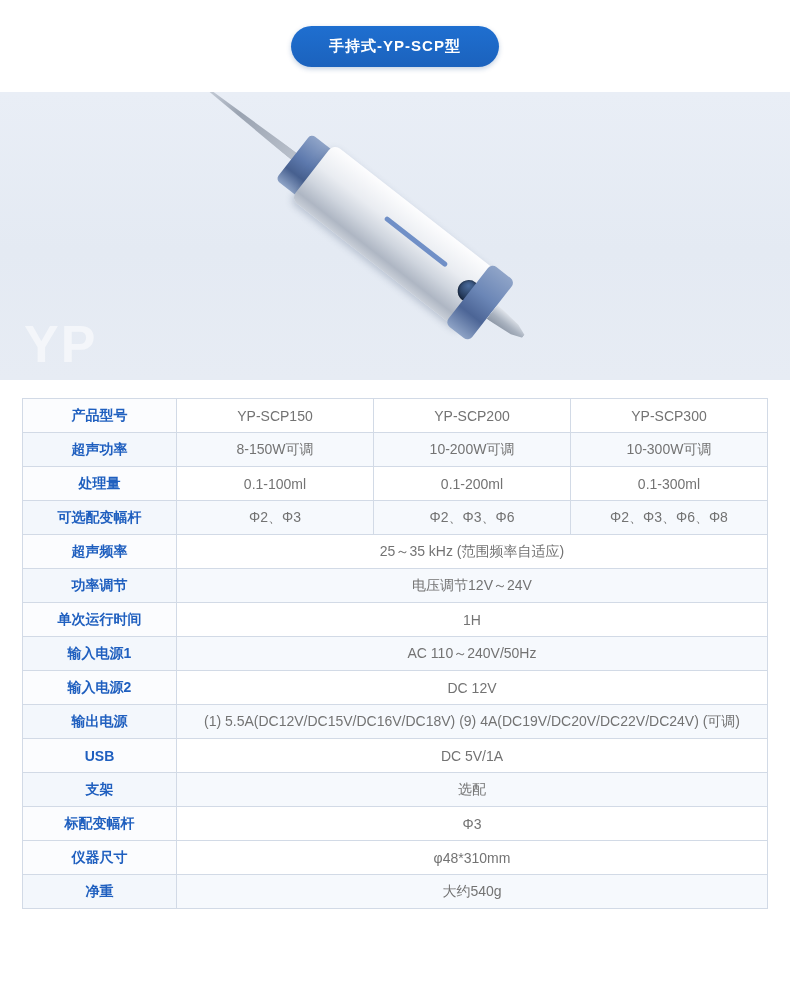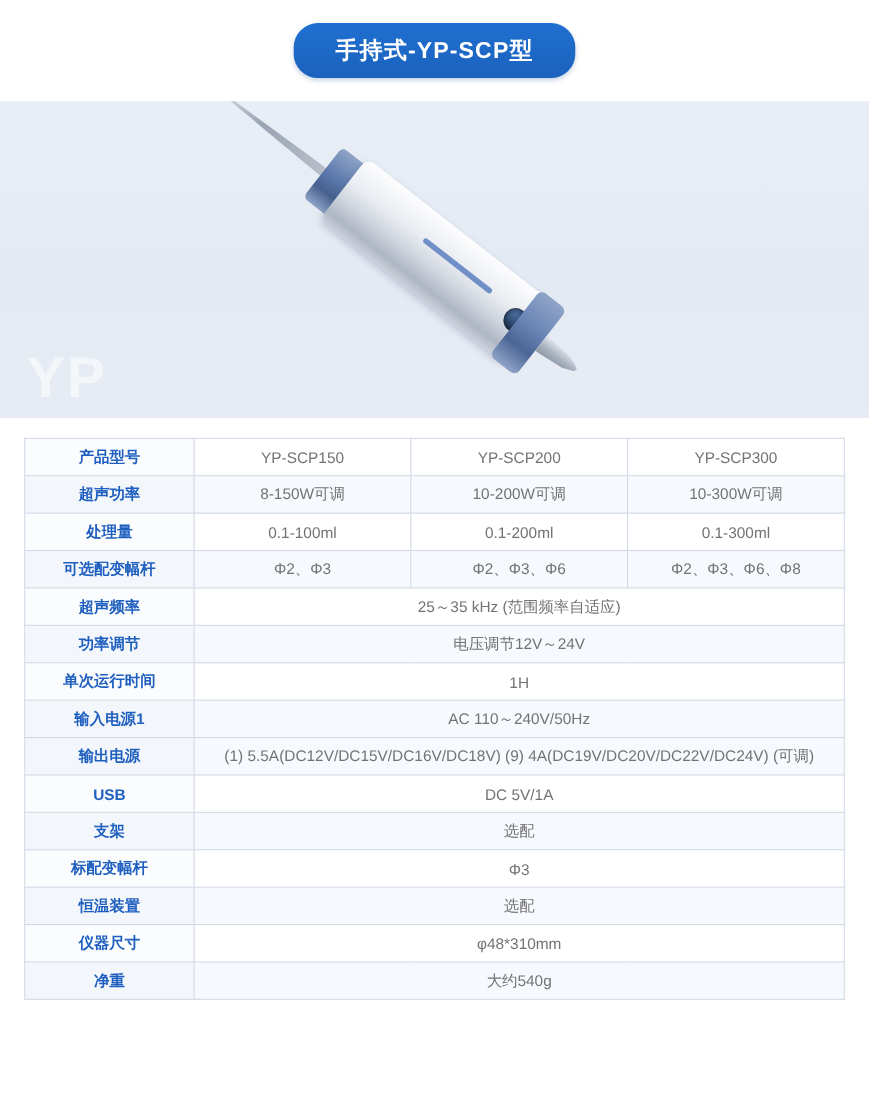--- a/index.html
+++ b/index.html
@@ -18,21 +18,21 @@
   
   .title-wrap {
     height: 92px;
     display: flex;
     align-items: center;
     justify-content: center;
   }
   .title-badge {
     background: linear-gradient(180deg, #1f6fd0 0%, #1b62bd 100%);
     color: #ffffff;
-    font-size: 21px;
+    font-size: 15px;
     font-weight: bold;
     letter-spacing: 1px;
     padding: 11px 38px;
     border-radius: 22px;
     box-shadow: 0 2px 5px rgba(20,70,140,0.25);
     white-space: nowrap;
     text-align: center;
   }
 
   
@@ -231,39 +231,39 @@
           <td colspan="3">电压调节12V～24V</td>
         </tr>
         <tr>
           <td class="label">单次运行时间</td>
           <td colspan="3">1H</td>
         </tr>
         <tr class="alt">
           <td class="label">输入电源1</td>
           <td colspan="3">AC 110～240V/50Hz</td>
         </tr>
+        <tr>
+          <td class="label">输入电源2</td>
+          <td colspan="3">DC 12V</td>
+        </tr>
         <tr class="alt">
           <td class="label">输出电源</td>
           <td colspan="3">(1) 5.5A(DC12V/DC15V/DC16V/DC18V)  (9) 4A(DC19V/DC20V/DC22V/DC24V) (可调)</td>
         </tr>
         <tr>
           <td class="label">USB</td>
           <td colspan="3">DC 5V/1A</td>
         </tr>
         <tr class="alt">
           <td class="label">支架</td>
           <td colspan="3">选配</td>
         </tr>
         <tr>
           <td class="label">标配变幅杆</td>
           <td colspan="3">Φ3</td>
-        </tr>
-        <tr class="alt">
-          <td class="label">恒温装置</td>
-          <td colspan="3">选配</td>
         </tr>
         <tr>
           <td class="label">仪器尺寸</td>
           <td colspan="3">φ48*310mm</td>
         </tr>
         <tr class="alt">
           <td class="label">净重</td>
           <td colspan="3">大约540g</td>
         </tr>
       </tbody>

